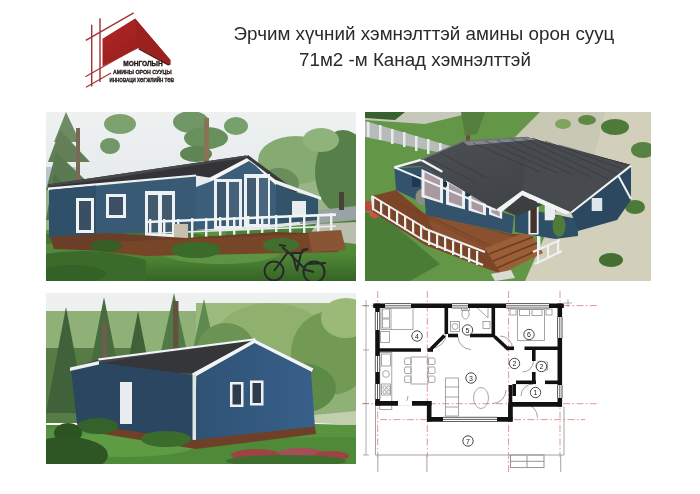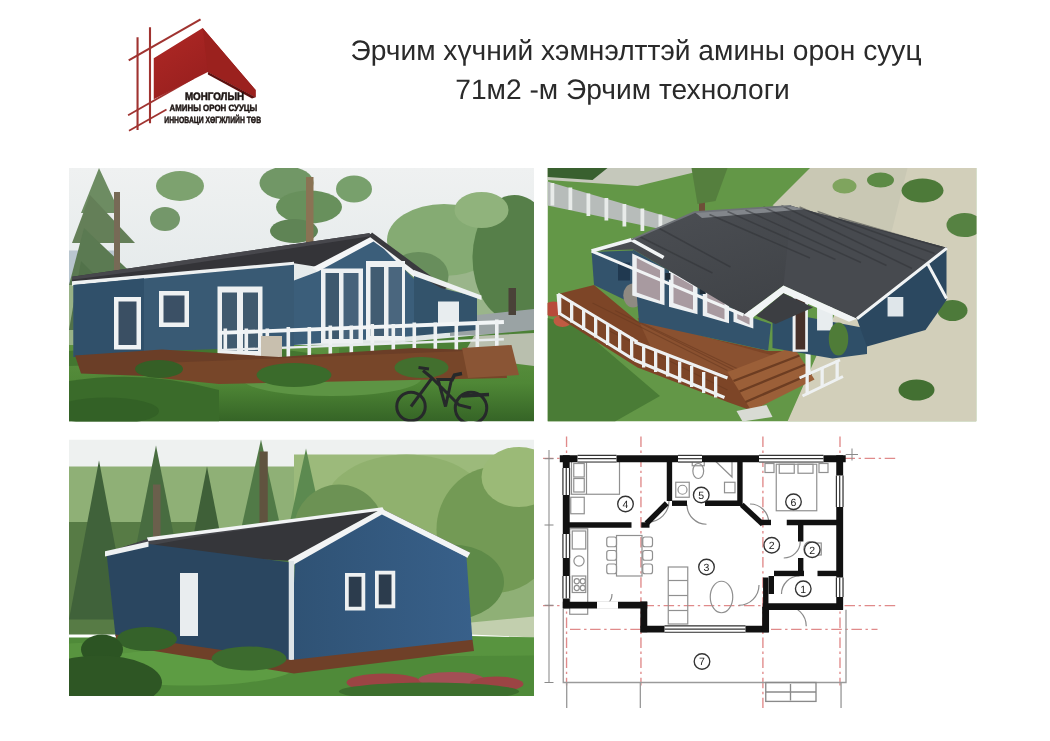--- a/index.html
+++ b/index.html
@@ -32,21 +32,21 @@
 
   <path d="M18.5,30.8 L51.1,10.6 L86.4,52 L86.4,56.8 L54.6,40 L18.5,58.2 Z" fill="url(#lgred)"></path>
   <path d="M51.1,10.6 L86.4,52 L86.4,56.8 L54.6,40 Z" fill="#9b211e"></path>
   <path d="M54.6,40 L86.4,56.8 L84,57.6 L54.6,41.6 Z" fill="#5d100f"></path>
 
   <text x="59" y="58.4" font-size="7.2" font-weight="bold" fill="#1c1412" stroke="#1c1412" stroke-width="0.35" text-anchor="middle" textLength="39.5" lengthAdjust="spacingAndGlyphs">МОНГОЛЫН</text>
   <text x="58.3" y="66.2" font-size="6.1" font-weight="bold" fill="#1c1412" stroke="#1c1412" stroke-width="0.3" text-anchor="middle" textLength="58.5" lengthAdjust="spacingAndGlyphs">АМИНЫ ОРОН СУУЦЫ</text>
   <text x="57.8" y="74.2" font-size="6.1" font-weight="bold" fill="#1c1412" stroke="#1c1412" stroke-width="0.3" text-anchor="middle" textLength="64.5" lengthAdjust="spacingAndGlyphs">ИННОВАЦИ ХӨГЖЛИЙН ТӨВ</text>
 </svg>
 
-<div class="abs" id="title">Эрчим хүчний хэмнэлттэй амины орон сууц<br><span style="position:relative;left:-9px;">71м2 -м Эрчим технологи</span></div>
+<div class="abs" id="title">Эрчим хүчний хэмнэлттэй амины орон сууц<br><span style="position:relative;left:-9px;">71м2 -м Канад хэмнэлттэй</span></div>
 
 <svg class="abs" style="left:46px;top:112px;" width="310" height="169" viewBox="0 0 310 169" id="p1">
 <defs>
   <linearGradient id="sky1" x1="0" y1="0" x2="0" y2="1">
     <stop offset="0" stop-color="#eff1f1"></stop>
         <stop offset="0.7" stop-color="#e3e9ea"></stop>
         <stop offset="1" stop-color="#dfe5e4"></stop>
   </linearGradient>
   <linearGradient id="grass1" x1="0" y1="0" x2="0" y2="1">
     <stop offset="0" stop-color="#5c9140"></stop>

